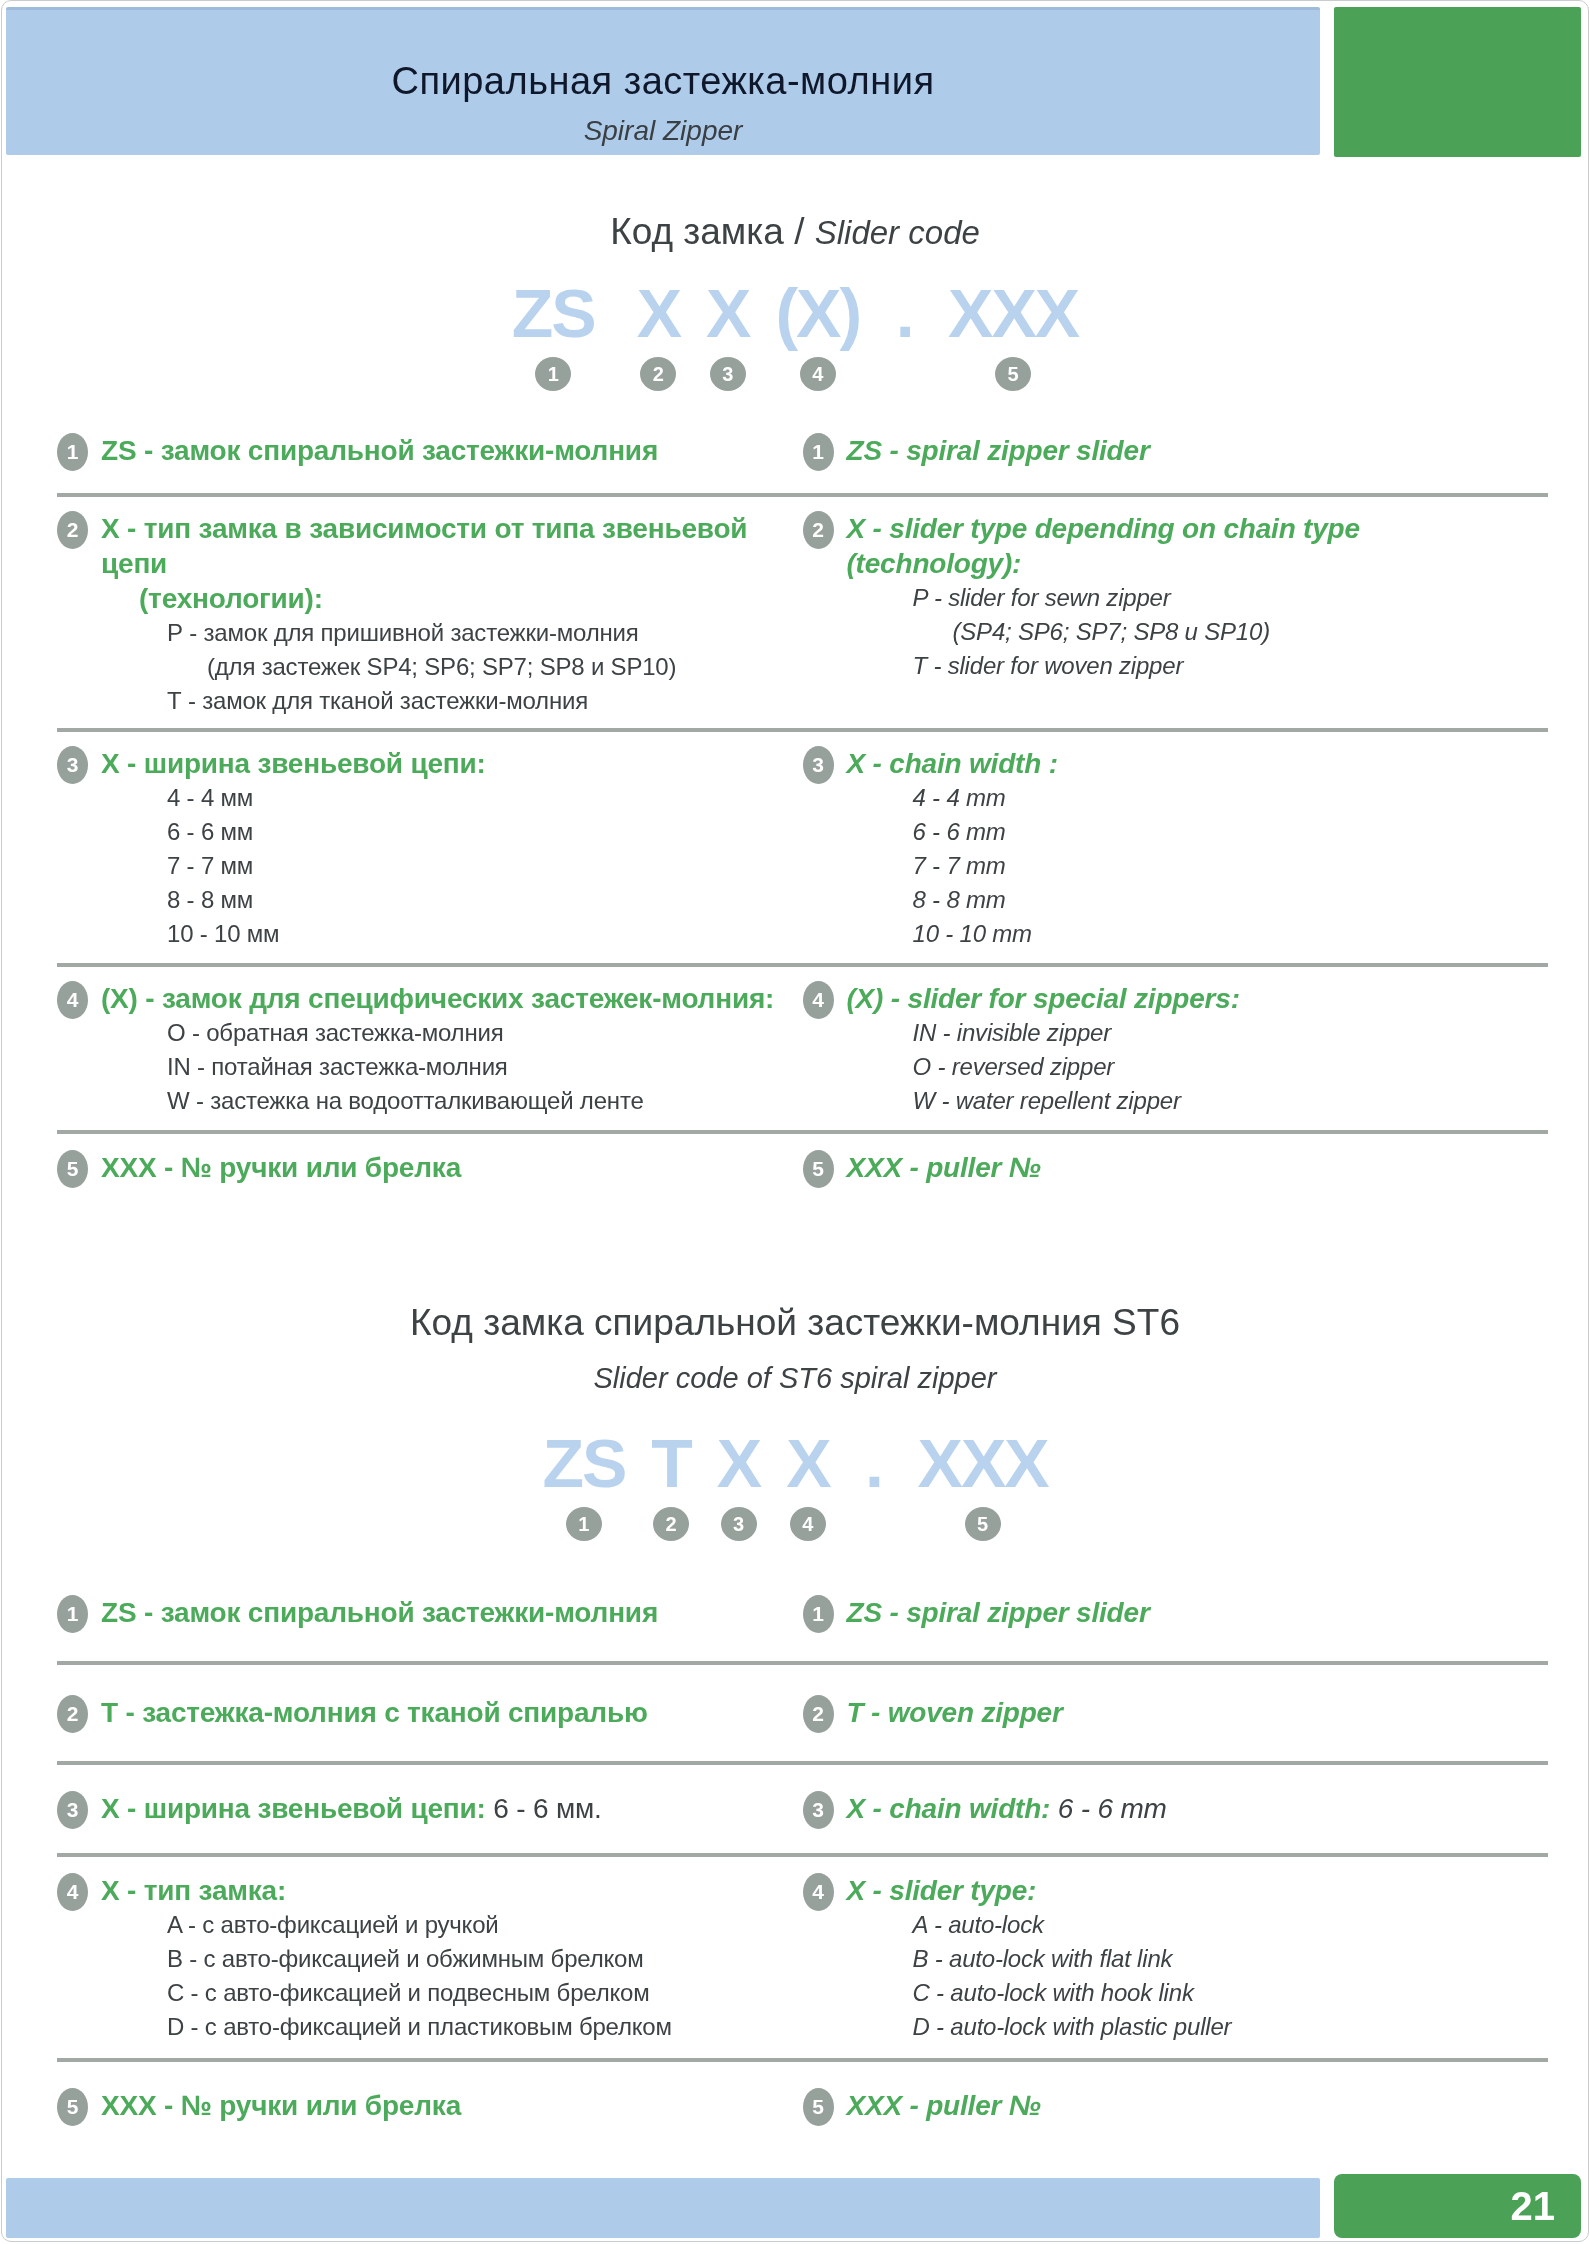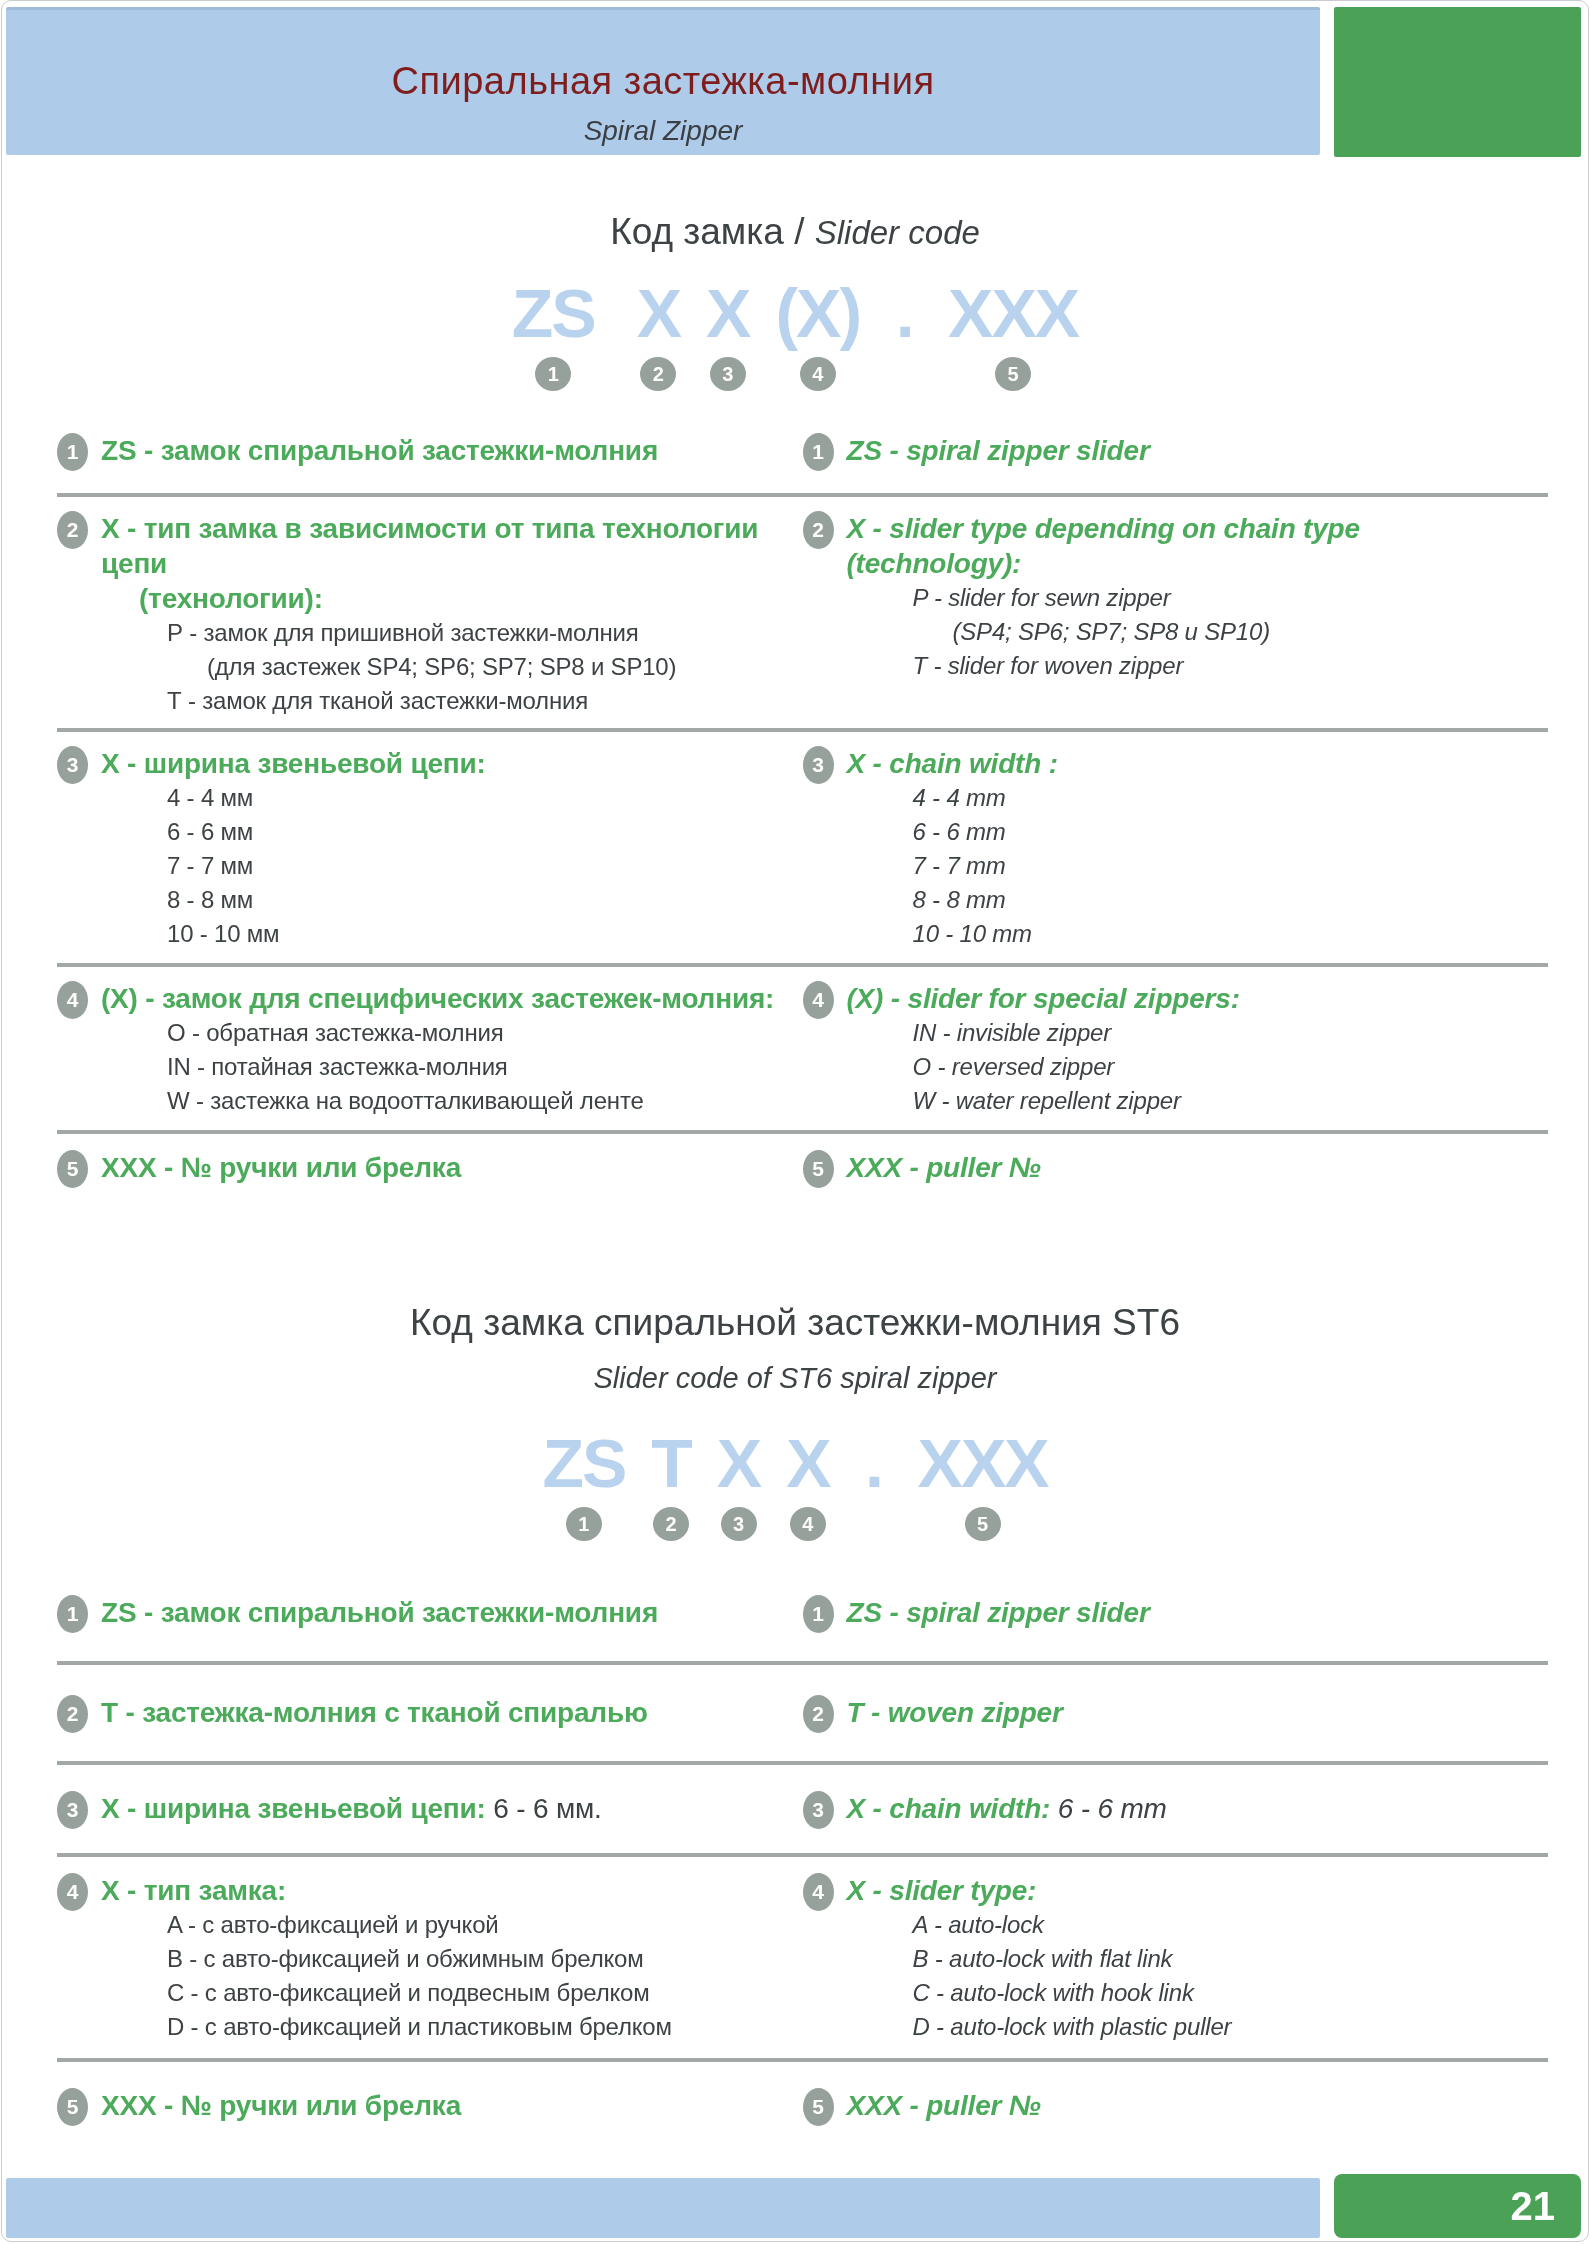--- a/index.html
+++ b/index.html
@@ -14,21 +14,21 @@
   }
   *{box-sizing:border-box;}
   body{margin:0;background:#ffffff;font-family:"Liberation Sans","DejaVu Sans",sans-serif;}
   .page{position:relative;width:1588px;height:2242px;margin:0 auto;background:#fff;
         border:1px solid #c9cccf;border-radius:10px;overflow:hidden;}
 
   
   .header-row{display:flex;align-items:flex-start;gap:14px;padding:6px 7px 0 4px;}
   .header-blue{flex:1;height:148px;background:var(--blue);border-top:3px solid var(--blue-edge);
                border-radius:2px;display:flex;flex-direction:column;align-items:center;justify-content:center;}
-  .header-title{font-size:38px;color:#7f1d1d;letter-spacing:.5px;margin-top:42px;}
+  .header-title{font-size:38px;color:#0f172a;letter-spacing:.5px;margin-top:42px;}
   .header-sub{font-size:28px;font-style:italic;color:#3a3f44;margin-top:12px;}
   .header-green{width:247px;height:150px;background:var(--green-block);border-radius:2px;}
 
   
   .sec-title{ text-align:center;font-size:37px;color:var(--dark);margin-top:54px;}
   .sec-title .it{font-style:italic;font-size:33px;}
   .sec2-title{text-align:center;font-size:37px;color:var(--dark);margin-top:92px;}
   .sec2-sub{text-align:center;font-size:29px;font-style:italic;color:var(--dark);margin-top:18px;}
 
   
@@ -129,21 +129,21 @@
         <div class="texts">
           <div class="label">ZS - spiral zipper slider</div>
         </div>
       </div>
     </div>
 
     <div class="row">
       <div class="cell pad-b">
         <span class="nbadge">2</span>
         <div class="texts">
-          <div class="label">X - тип замка в зависимости от типа технологии цепи</div>
+          <div class="label">X - тип замка в зависимости от типа звеньевой цепи</div>
           <div class="label label2">(технологии):</div>
           <div class="sub">Р - замок для пришивной застежки-молния</div>
           <div class="sub nested">(для застежек SP4; SP6; SP7; SP8 и SP10)</div>
           <div class="sub">Т - замок для тканой застежки-молния</div>
         </div>
       </div>
       <div class="cell en pad-b">
         <span class="nbadge">2</span>
         <div class="texts">
           <div class="label">X - slider type depending on chain type (technology):</div>

